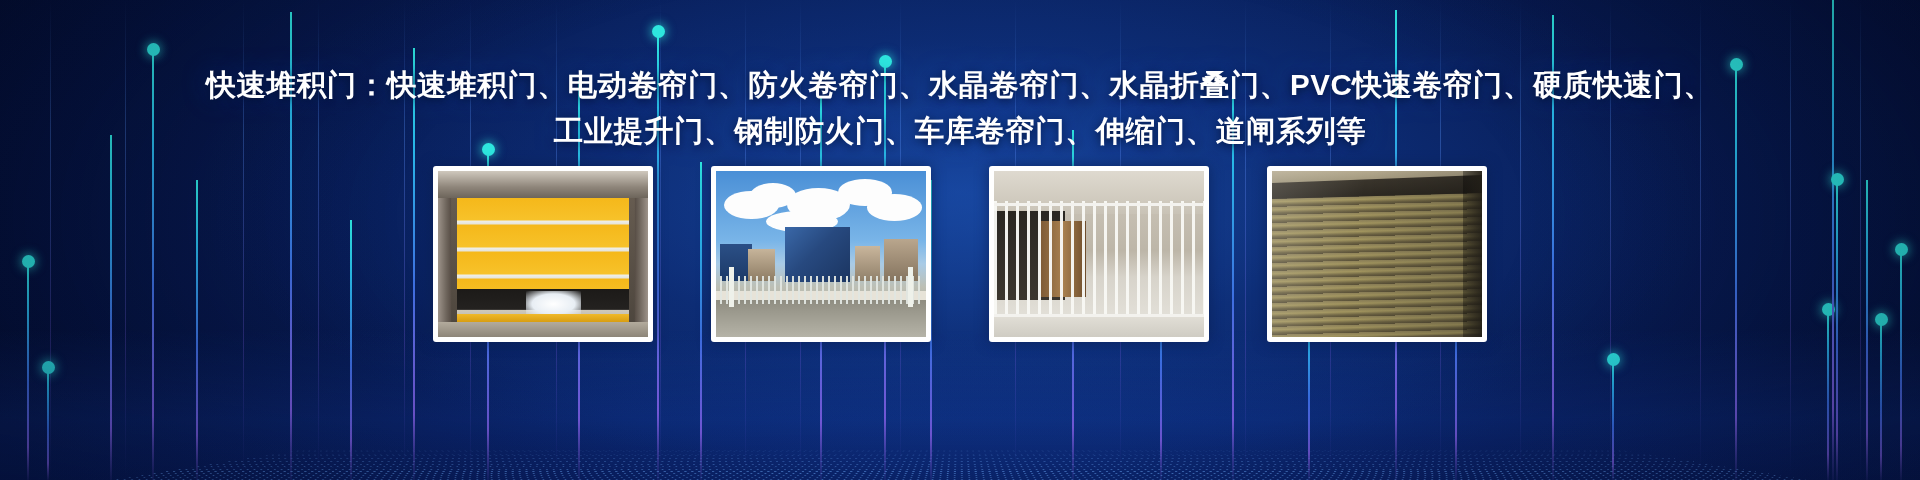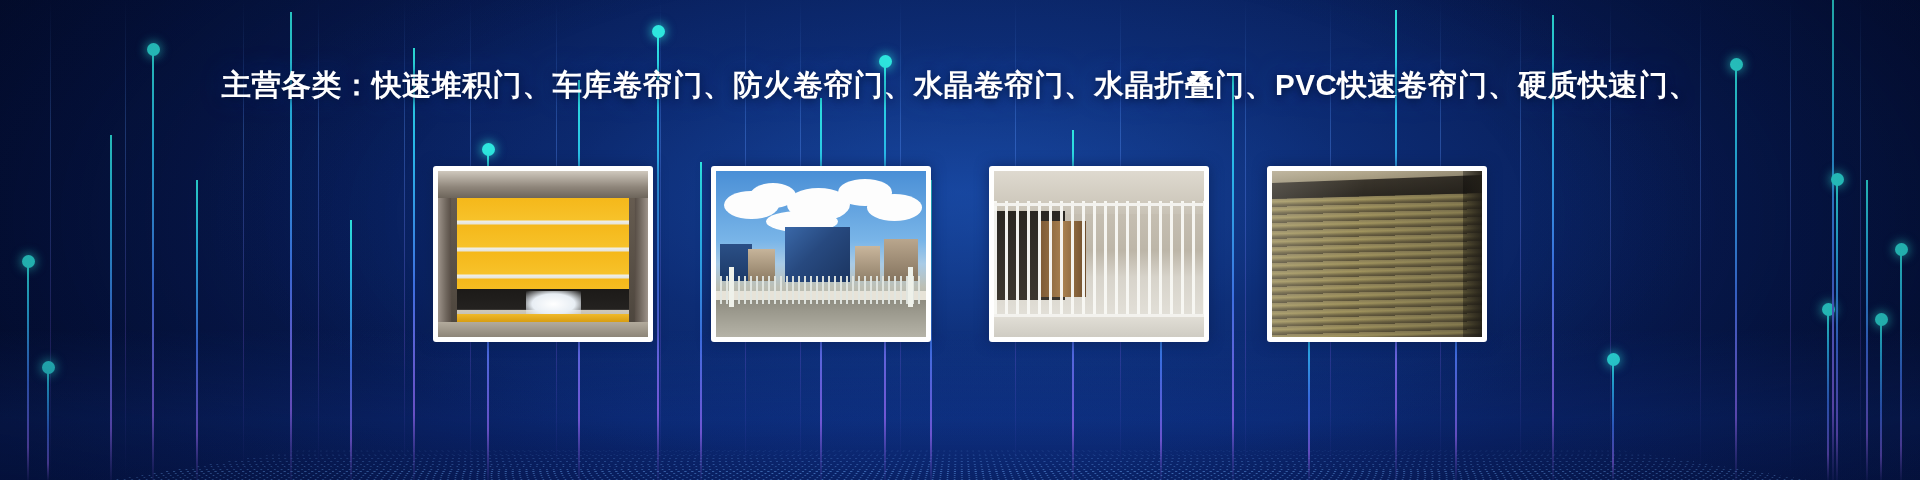--- a/index.html
+++ b/index.html
@@ -215,21 +215,22 @@
         <div class="dot"></div>
       </div>
     </div>
 
   <div class="mesh2"></div>
   <div class="mesh"></div>
   <div class="meshglow"></div>
   <div class="vignette"></div>
 
   <div class="headline">
-    <span class="ln">主营各类：快速堆积门、车库卷帘门、防火卷帘门、水晶卷帘门、水晶折叠门、PVC快速卷帘门、硬质快速门、</span>
+    <span class="ln">快速堆积门：快速堆积门、电动卷帘门、防火卷帘门、水晶卷帘门、水晶折叠门、PVC快速卷帘门、硬质快速门、</span>
+    <span class="ln">工业提升门、钢制防火门、车库卷帘门、伸缩门、道闸系列等</span>
   </div>
 
   <div class="photos">
 
     <div class="photo p1">
       <div class="inner">
         <div class="frame"></div>
         <div class="lintel"></div>
         <div class="curtain"></div>
         <div class="opening"></div>

